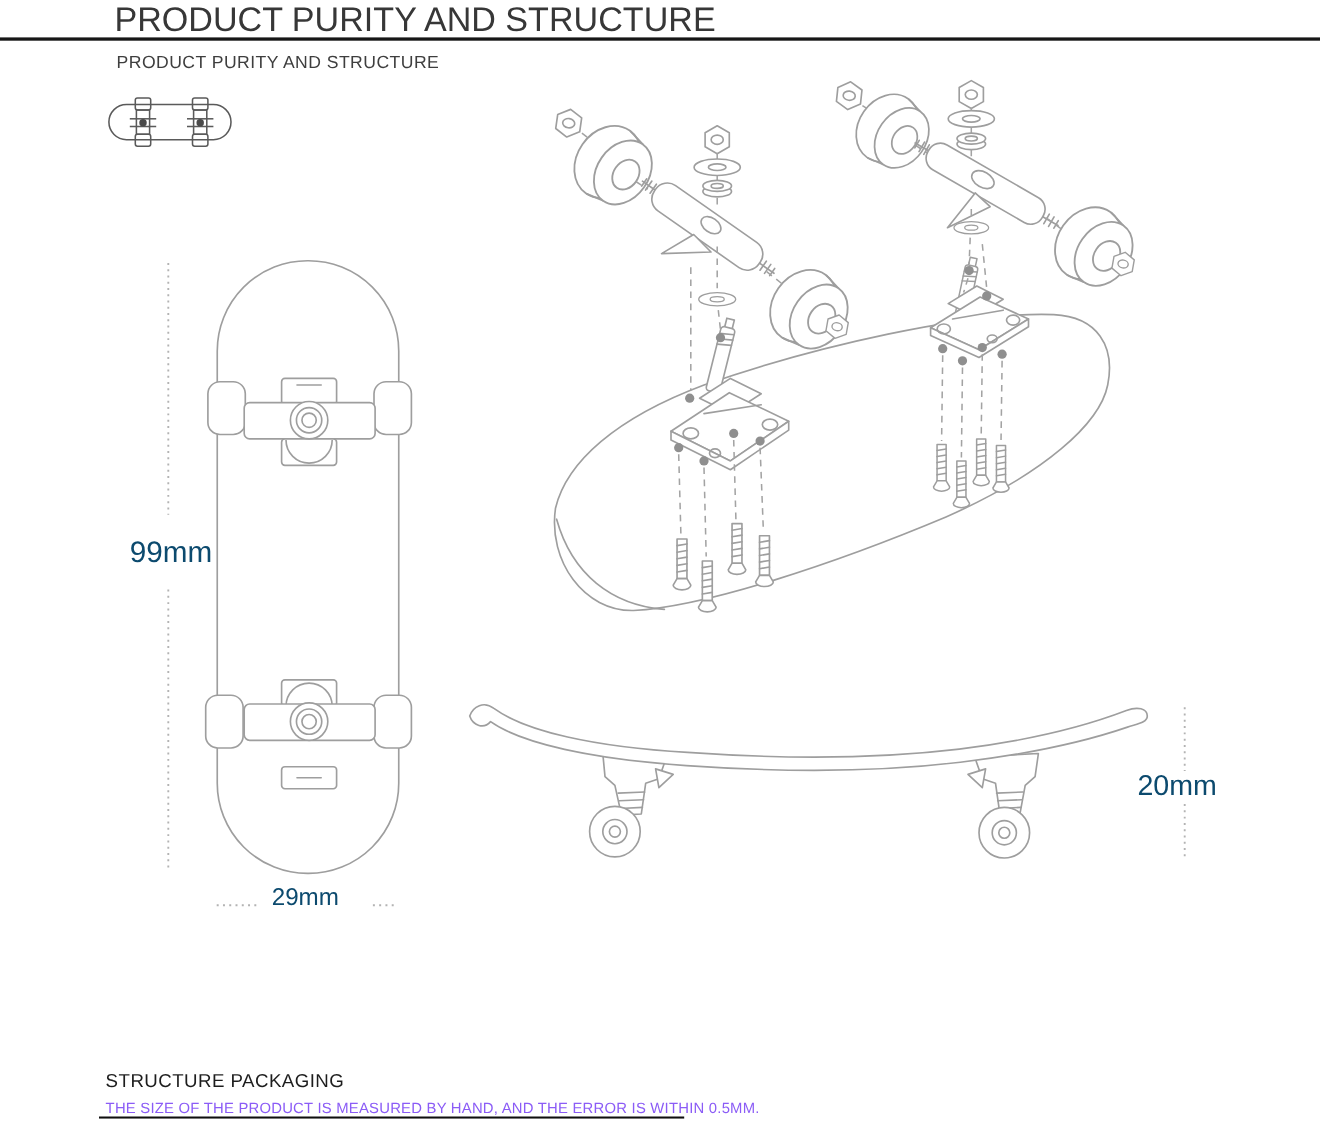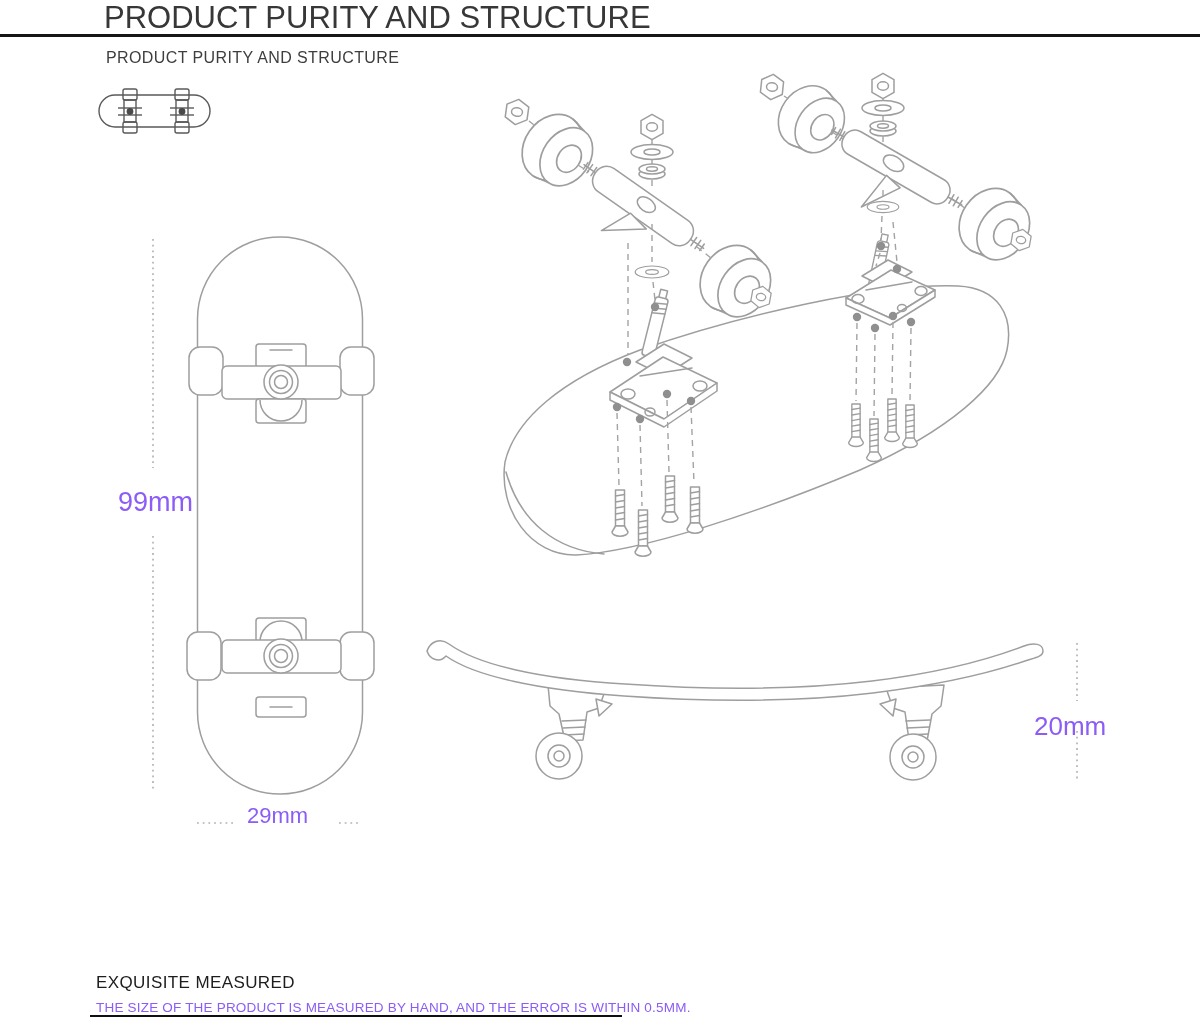--- a/index.html
+++ b/index.html
@@ -2,24 +2,24 @@
 <html><head>
 <meta charset="utf-8">
 <style>
   html,body{margin:0;padding:0;background:#ffffff;}
   body{font-family:"Liberation Sans", sans-serif; -webkit-font-smoothing:antialiased;}
   .page{position:relative;width:1200px;height:1017px;background:#fff;overflow:hidden;}
   .abs{position:absolute;}
   .title{left:104px;top:0px;font-size:31px;color:#373737;letter-spacing:0px;white-space:nowrap;}
   .rule{left:0;top:34px;width:1200px;height:3px;background:#161616;}
   .subtitle{left:106px;top:49px;font-size:16px;color:#3e3e3e;letter-spacing:.4px;white-space:nowrap;}
-  .dim{color:#8b5cf6;white-space:nowrap;}
+  .dim{color:#0c4a6e;white-space:nowrap;}
   .dim-99{left:118px;top:487px;font-size:27px;}
   .dim-29{left:247px;top:803px;font-size:22px;}
-  .dim-20{left:1034px;top:699px;font-size:26px;margin-top:12px;}
+  .dim-20{left:1034px;top:699px;font-size:26px;}
   .footer-h{left:96px;top:973px;font-size:17px;color:#1d1d1d;letter-spacing:.4px;white-space:nowrap;}
   .footer-n{left:96px;top:1000px;font-size:13.5px;color:#8b5cf6;letter-spacing:.2px;white-space:nowrap;}
   .nextbar{left:90px;top:1015px;width:532px;height:5px;background:#0f0f0f;}
   svg .ln{fill:none;stroke:#9e9e9e;stroke-width:1.5;stroke-linecap:round;stroke-linejoin:round;}
   svg .fw{fill:#ffffff;stroke:#9e9e9e;stroke-width:1.5;stroke-linejoin:round;}
   svg .dsh{fill:none;stroke:#a3a3a3;stroke-width:1.4;stroke-dasharray:6 5;}
   svg .dot{fill:#8f8f8f;stroke:none;}
   svg .dim-line{fill:none;stroke:#b3b3b3;stroke-width:1.7;stroke-dasharray:1.8 3.9;}
   svg .ic{fill:none;stroke:#5a5a5a;stroke-width:1.4;stroke-linejoin:round;}
   svg .icf{fill:#4a4a4a;stroke:none;}
@@ -290,17 +290,17 @@
 
       <line class="dim-line" x1="1077" y1="643" x2="1077" y2="701"></line>
       <line class="dim-line" x1="1077" y1="731" x2="1077" y2="779"></line>
     </g>
   </svg>
 
   <div class="abs dim dim-99">99mm</div>
   <div class="abs dim dim-29">29mm</div>
   <div class="abs dim dim-20">20mm</div>
 
-  <div class="abs footer-h">EXQUISITE MEASURED</div>
+  <div class="abs footer-h">STRUCTURE PACKAGING</div>
   <div class="abs footer-n">THE SIZE OF THE PRODUCT IS MEASURED BY HAND, AND THE ERROR IS WITHIN 0.5MM.</div>
   <div class="abs nextbar"></div>
 
 </div>
 
 </body></html>

